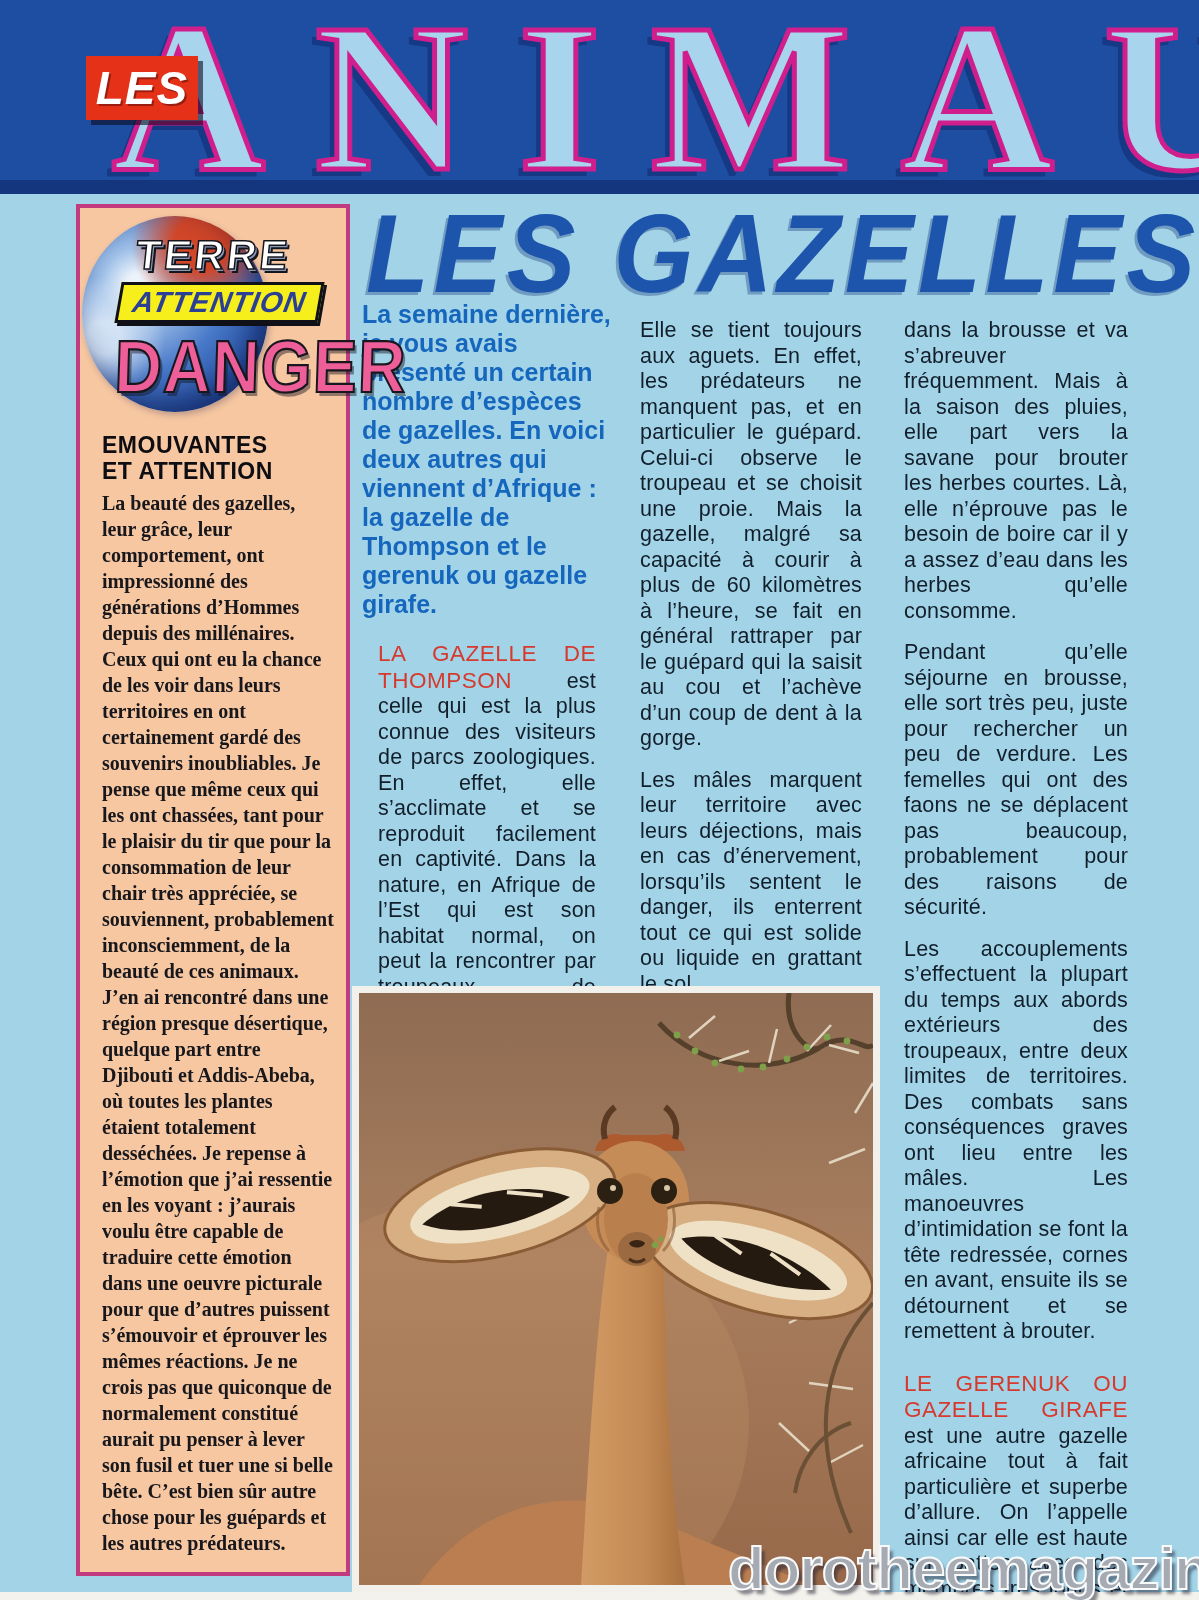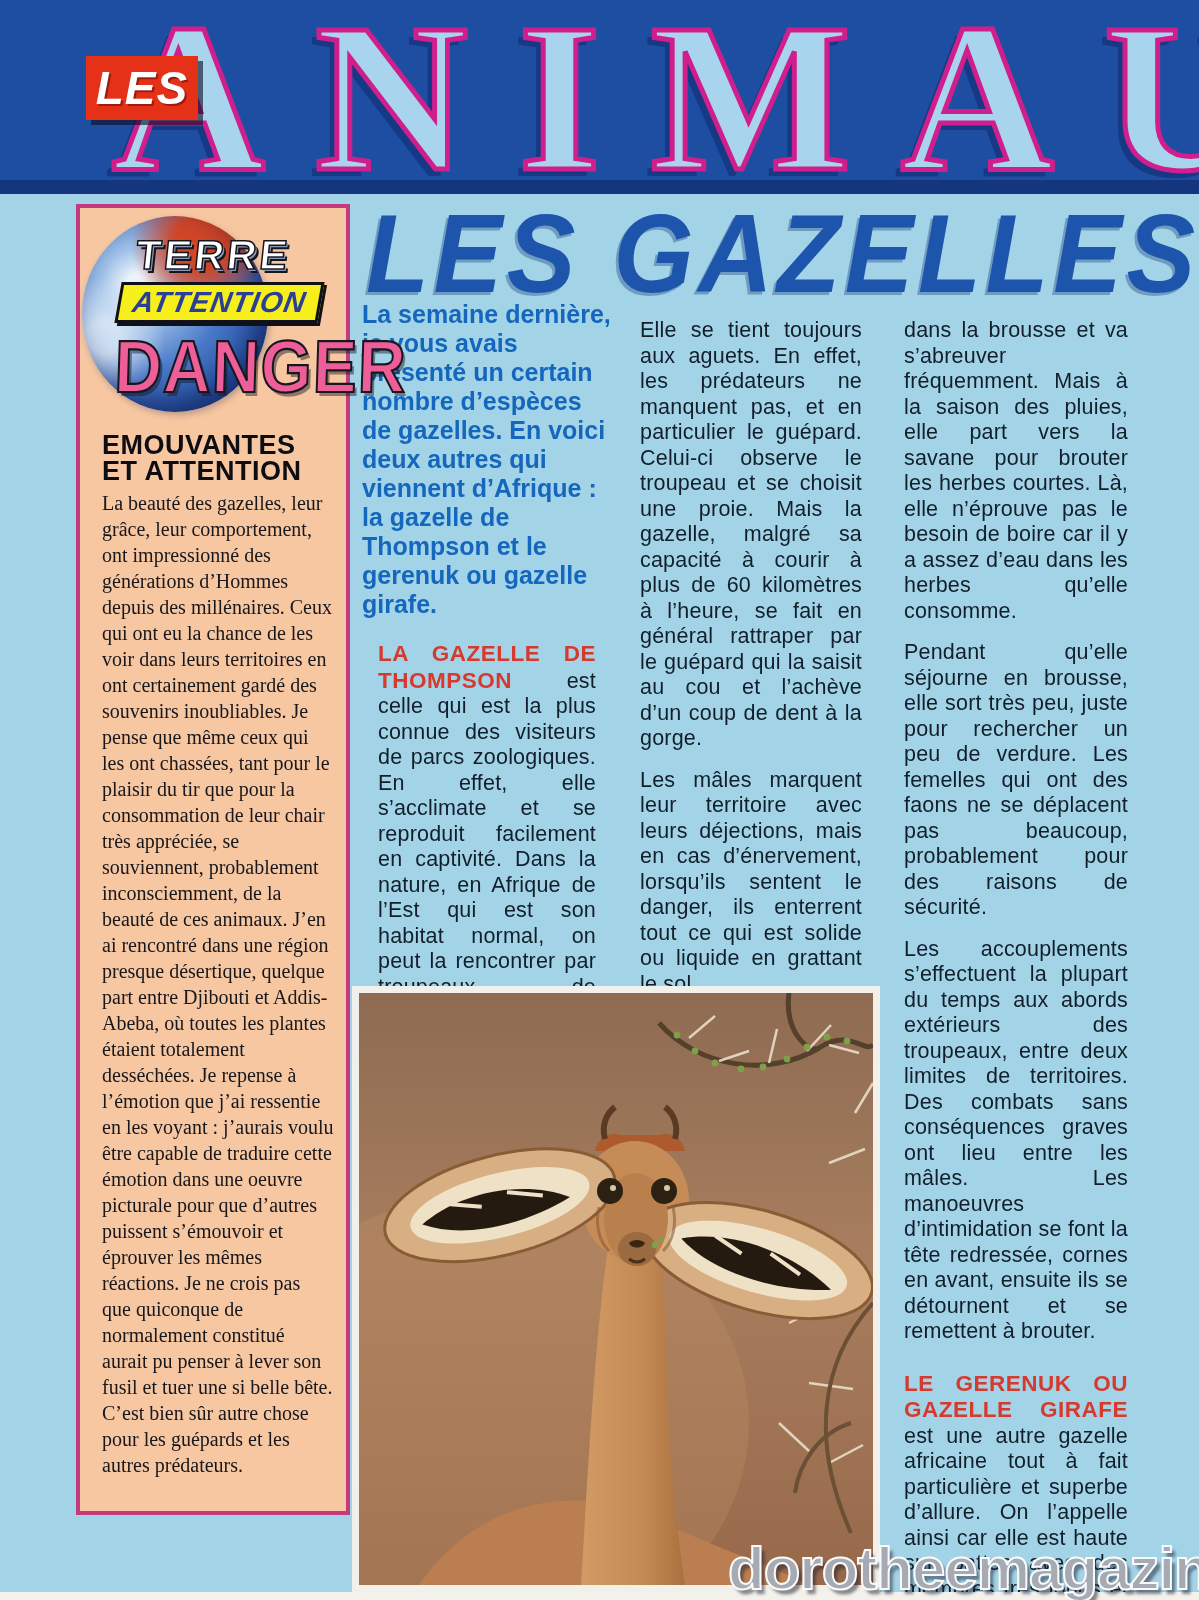--- a/index.html
+++ b/index.html
@@ -37,36 +37,36 @@
         box-shadow:inset -10px -12px 26px rgba(0,0,40,.38), 2px 3px 6px rgba(20,20,60,.25);}
   .terre{position:absolute;left:56px;top:24px;font-size:41px;font-weight:bold;
         transform:skewX(-6deg);color:#fff;letter-spacing:3px;
         -webkit-text-stroke:1.5px #15151c;text-shadow:2px 2px 0 #8a98b8,4px 4px 0 #15151c;}
   .attention{position:absolute;left:38px;top:74px;background:#f6ef1c;border:3px solid #101018;
         transform:skewX(-10deg);box-shadow:3px 3px 0 #101018;padding:1px 12px;}
   .attention span{display:block;font-size:29px;font-weight:bold;font-style:italic;color:#2b3f94;letter-spacing:1px;}
   .danger{position:absolute;left:36px;top:116px;font-size:66px;font-weight:bold;letter-spacing:1px;
         color:#ee5f99;-webkit-text-stroke:2px #17171d;transform:scaleY(1.12) skewX(-2deg);
         transform-origin:left top;text-shadow:3px 3px 0 rgba(20,20,30,.45);}
-  .sb-heading{margin:10px 12px 6px 22px;font-size:27px;line-height:26px;font-weight:bold;
+  .sb-heading{margin:10px 12px 6px 22px;font-size:23px;line-height:26px;font-weight:bold;
         color:#0d0d12;letter-spacing:.5px;}
-  .sb-body{margin:2px 12px 16px 22px;font-family:"Liberation Serif",serif;font-weight:normal;
+  .sb-body{margin:2px 12px 16px 22px;font-family:"Liberation Serif",serif;font-weight:bold;
         font-size:20px;line-height:26px;color:#17171c;}
 
   
   .col{position:absolute;z-index:1;}
   .col1{left:362px;top:300px;width:250px;}
   .col2{left:624px;top:302px;width:254px;}
   .col3{left:888px;top:302px;width:256px;}
   .intro{font-size:25px;line-height:29px;font-weight:bold;color:#1566bd;}
   .body-p{font-size:21.5px;line-height:25.5px;letter-spacing:.2px;color:#121f2b;
         text-align:justify;margin:16px;}
   .first-block{margin-top:22px;}
   .gap-above{margin-top:26px;}
-  .red-head{color:#d63a2e;font-weight:bold;font-size:22.5px;letter-spacing:.5px;}
+  .red-head{color:#d63a2e;font-weight:normal;font-size:22.5px;letter-spacing:.5px;}
 
   
   .photo{position:absolute;left:352px;top:986px;width:528px;height:606px;box-sizing:border-box;
         border:7px solid #f2f0ea;background:#96704f;z-index:5;}
   .photo svg{display:block;width:100%;height:100%;}
 
   
   .watermark{position:absolute;left:728px;top:1534px;z-index:20;font-size:60px;font-weight:bold;
         letter-spacing:-1px;color:#a6abb3;-webkit-text-stroke:2px #fafafa;
         text-shadow:4px 5px 3px rgba(30,30,50,.5);white-space:nowrap;}

